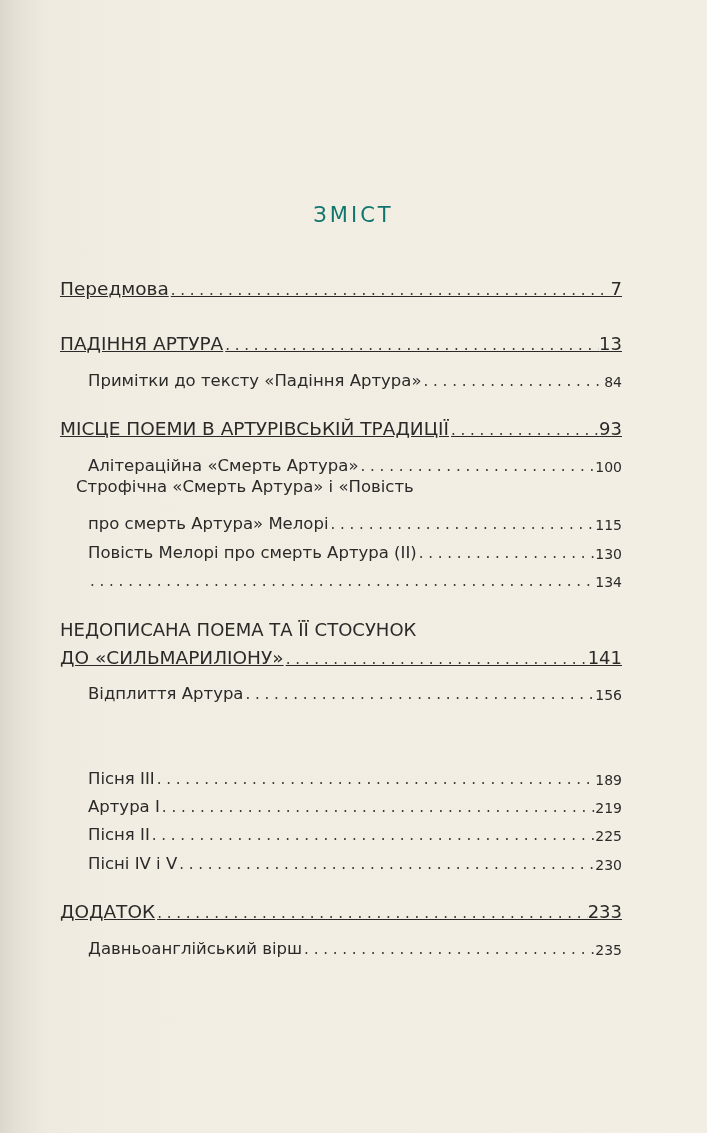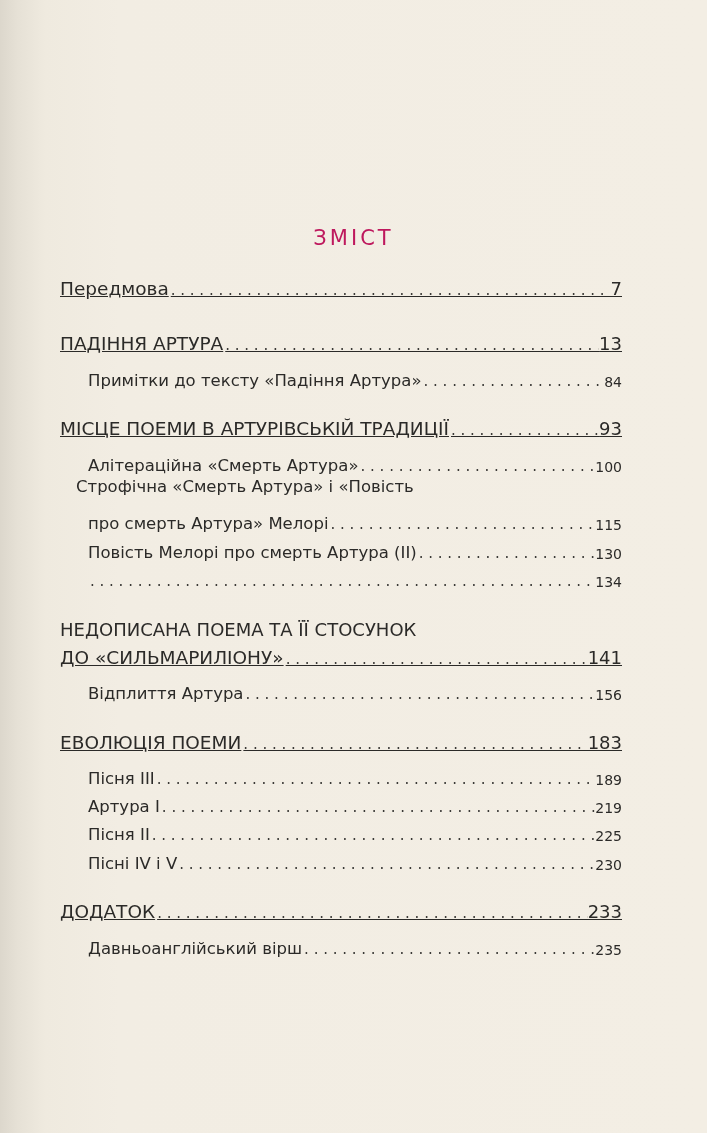--- a/index.html
+++ b/index.html
@@ -17,25 +17,25 @@
     }
     .page {
       position: absolute;
       left: 0; top: 0;
       width: 707px; height: 1133px;
     }
     .toc-title {
       position: absolute;
       left: 0;
       width: 707px;
-      top: 226px;
+      top: 203px;
       text-align: center;
       font-size: 21px;
       letter-spacing: 3px;
-      color: #be185d;
+      color: #0f766e;
     }
     .entry {
       position: absolute;
       left: 0;
       height: 28px;
       display: flex;
       align-items: baseline;
       white-space: nowrap;
       overflow: hidden;
     }
@@ -143,25 +143,20 @@
     <span class="label">ДО «СИЛЬМАРИЛІОНУ»</span>
     <span class="leader"></span>
     <span class="page-num">141</span>
   </div>
   <div class="entry sub" style="top:675px">
     <span class="label">Відплиття Артура</span>
     <span class="leader"></span>
     <span class="page-num">156</span>
   </div>
 
-  <div class="entry top" style="top:732px">
-    <span class="label">ЕВОЛЮЦІЯ ПОЕМИ</span>
-    <span class="leader"></span>
-    <span class="page-num">183</span>
-  </div>
   <div class="entry sub" style="top:760px">
     <span class="label">Пісня III</span>
     <span class="leader"></span>
     <span class="page-num">189</span>
   </div>
   <div class="entry sub" style="top:788px">
     <span class="label">Артура I</span>
     <span class="leader"></span>
     <span class="page-num">219</span>
   </div>

